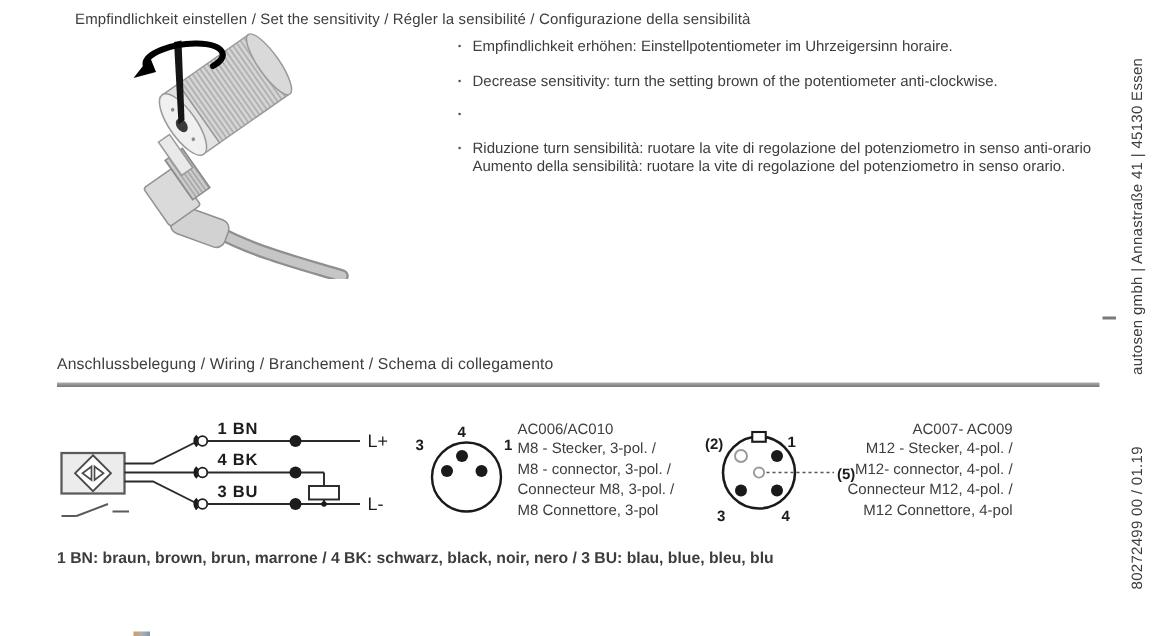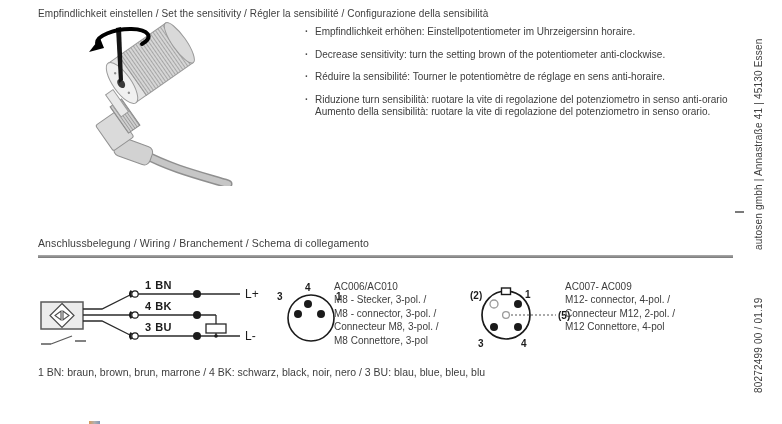--- a/index.html
+++ b/index.html
@@ -7,35 +7,35 @@
        font-family:"Liberation Sans",sans-serif;color:#3d3d3d;}
   .abs{position:absolute;}
   .title{font-size:10px;letter-spacing:.1px;white-space:nowrap;}
   .bullets{left:305px;top:26px;width:455px;}
   .bullet{display:flex;margin-bottom:10px;font-size:10px;line-height:12.5px;}
   .bmark{width:10px;flex:0 0 10px;font-weight:bold;color:#4a4a4a;}
   .btext div{white-space:nowrap;}
   .rule{left:38px;top:255px;width:695px;height:3px;
         background:linear-gradient(#ababab,#787878);}
   .conn-text{font-size:10px;line-height:13.4px;white-space:nowrap;}
-  .legend{left:38px;top:366px;font-size:10.5px;white-space:nowrap;}
+  .legend{left:38px;top:366px;font-size:10.5px;white-space:nowrap;font-weight:bold;}
   .vtext{writing-mode:vertical-rl;transform:rotate(180deg);font-size:10px;
          color:#3d3d3d;letter-spacing:.2px;white-space:nowrap;}
   .foldmark{left:735px;top:211px;width:9px;height:2px;background:#7a7a7a;}
   .edge-artifact{left:89px;top:421px;width:11px;height:3px;
         background:linear-gradient(90deg,#d89a5a,#b0b0b0,#7f95b5);}
   svg text{font-family:"Liberation Sans",sans-serif;}
   .wlabel{font-size:11px;font-weight:bold;fill:#1c1c1c;letter-spacing:.5px;}
   .plabel{font-size:10px;font-weight:bold;fill:#1c1c1c;}
   .slabel{font-size:12px;fill:#1c1c1c;}
 </style>
 </head>
 <body>
 
-<div class="abs title" style="left:38px;top:8px;">Empfindlichkeit einstellen / Set the sensitivity / Régler la sensibilité / Configurazione della sensibilità</div>
+<div class="abs title" style="left:50px;top:8px;">Empfindlichkeit einstellen / Set the sensitivity / Régler la sensibilité / Configurazione della sensibilità</div>
 
 <svg class="abs" style="left:52px;top:16px;" width="190" height="170" viewBox="0 0 190 170">
   <defs>
     <pattern id="knurl" width="3" height="48" patternUnits="userSpaceOnUse">
       <rect width="3" height="48" fill="#d6d6d6"></rect>
       <line x1="1.5" y1="0" x2="1.5" y2="48" stroke="#a6a6a6" stroke-width="1"></line>
     </pattern>
     <pattern id="knurl2" width="2.6" height="40" patternUnits="userSpaceOnUse">
       <rect width="2.6" height="40" fill="#cfcfcf"></rect>
       <line x1="1.3" y1="0" x2="1.3" y2="40" stroke="#9b9b9b" stroke-width="0.9"></line>
@@ -89,21 +89,20 @@
   </div>
   <div class="bullet">
     <div class="bmark">·</div>
     <div class="btext">
       <div>Decrease sensitivity: turn the setting brown of the potentiometer anti-clockwise.</div>
     </div>
   </div>
   <div class="bullet">
     <div class="bmark">·</div>
     <div class="btext">
-      <div>Réduire la sensibilité: Tourner le potentiomètre de réglage en sens anti-horaire.</div>
     </div>
   </div>
   <div class="bullet">
     <div class="bmark">·</div>
     <div class="btext">
       <div>Riduzione turn sensibilità: ruotare la vite di regolazione del potenziometro in senso anti-orario</div>
       <div>Aumento della sensibilità: ruotare la vite di regolazione del potenziometro in senso orario.</div>
     </div>
   </div>
 </div>
@@ -162,21 +161,21 @@
 <svg class="abs" style="left:275px;top:278px;" width="70" height="70" viewBox="0 0 70 70">
   <circle cx="36" cy="40" r="23" fill="#fff" stroke="#1a1a1a" stroke-width="1.6"></circle>
   <circle cx="33" cy="26" r="4" fill="#1a1a1a"></circle>
   <circle cx="23" cy="36" r="4" fill="#1a1a1a"></circle>
   <circle cx="46" cy="36" r="4" fill="#1a1a1a"></circle>
   <text x="30" y="13" class="plabel">4</text>
   <text x="2" y="22" class="plabel">3</text>
   <text x="61" y="22" class="plabel">1</text>
 </svg>
 
-<div class="abs conn-text" style="left:334px;top:280px;">
+<div class="abs conn-text" style="left:345px;top:280px;">
   <div>AC006/AC010</div>
   <div>M8 - Stecker, 3-pol. /</div>
   <div>M8 - connector, 3-pol. /</div>
   <div>Connecteur M8, 3-pol. /</div>
   <div>M8 Connettore, 3-pol</div>
 </div>
 
 <svg class="abs" style="left:468px;top:278px;" width="112" height="72" viewBox="0 0 112 72">
   <circle cx="38" cy="37" r="24" fill="#fff" stroke="#1a1a1a" stroke-width="1.7"></circle>
   <rect x="33.5" y="10" width="9" height="6.5" fill="#fff" stroke="#1a1a1a" stroke-width="1.4"></rect>
@@ -186,24 +185,25 @@
   <circle cx="26" cy="49" r="4" fill="#1a1a1a"></circle>
   <circle cx="50" cy="49" r="4" fill="#1a1a1a"></circle>
   <path d="M43,37 H88" stroke="#555" stroke-width="1" stroke-dasharray="2,2"></path>
   <text x="2" y="21" class="plabel">(2)</text>
   <text x="57" y="20" class="plabel">1</text>
   <text x="10" y="69" class="plabel">3</text>
   <text x="53" y="69" class="plabel">4</text>
   <text x="90" y="41" class="plabel">(5)</text>
 </svg>
 
-<div class="abs conn-text" style="left:565px;top:280px;">
+<div class="abs conn-text" style="left:565px;top:280px;text-align:right;">
   <div>AC007- AC009</div>
+  <div>M12 - Stecker, 4-pol. /</div>
   <div>M12- connector, 4-pol. /</div>
-  <div>Connecteur M12, 2-pol. /</div>
+  <div>Connecteur M12, 4-pol. /</div>
   <div>M12 Connettore, 4-pol</div>
 </div>
 
 <div class="abs legend">1 BN: braun, brown, brun, marrone / 4 BK: schwarz, black, noir, nero / 3 BU: blau, blue, bleu, blu</div>
 
 <div class="abs vtext" style="left:753px;top:26px;height:224px;">autosen gmbh | Annastraße 41 | 45130 Essen</div>
 <div class="abs vtext" style="left:753px;top:295px;height:98px;">80272499  00 / 01.19</div>
 
 <div class="abs foldmark"></div>
 

